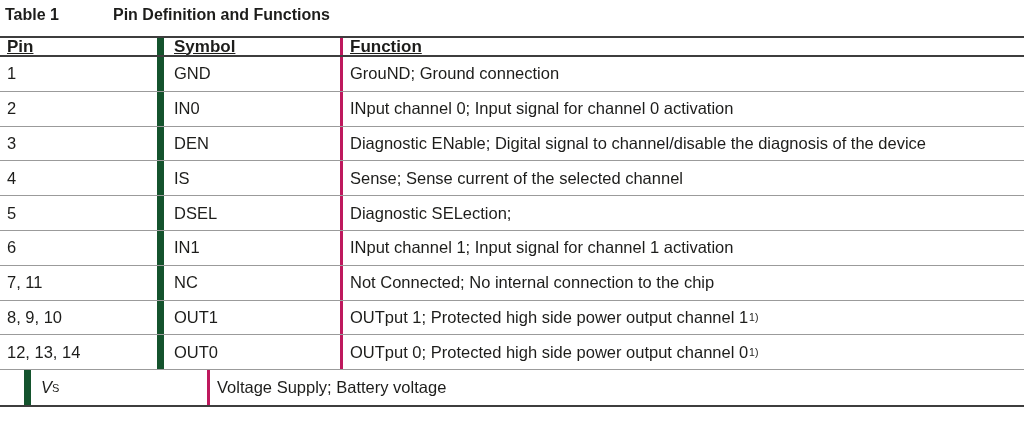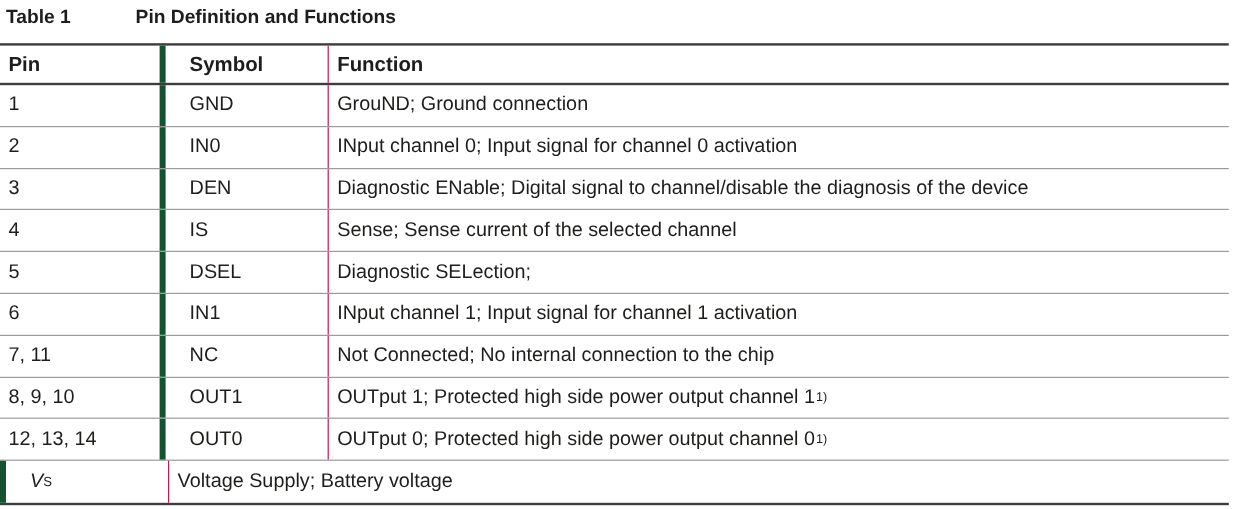--- a/index.html
+++ b/index.html
@@ -35,42 +35,43 @@
     border-top: 2px solid #3d3d3d;
     border-bottom: 2px solid #3d3d3d;
     box-sizing: border-box;
   }
   .row {
     display: flex;
     align-items: center;
     box-sizing: border-box;
   }
   .header-row {
-    height: 33px;
+    height: 19px;
     border-bottom: 2px solid #3d3d3d;
     font-weight: bold;
     font-size: 17px;
+    text-decoration: underline;
   }
   .body-row {
     height: 34.8px;
     border-bottom: 1px solid #9b9b9b;
     font-size: 16.5px;
   }
   .body-row:last-child { border-bottom: none; }
   .cell {
     box-sizing: border-box;
     align-self: stretch;
     display: flex;
     align-items: center;
     white-space: nowrap;
     overflow: hidden;
   }
   .c1 { width: 133px; padding-left: 7px; }
-  .c2 { width: 140px; padding-left: 20px; border-left: 5px solid #14532d; }
-  .c3 { flex: 1; padding-left: 7px; border-left: 1px solid #be185d; }
+  .c2 { width: 140px; padding-left: 10px; border-left: 7px solid #14532d; margin-left: 24px; }
+  .c3 { flex: 1; padding-left: 7px; border-left: 3px solid #be185d; margin-left: 43px; }
   .fn-bold { font-weight: normal; }
   .fn-rest { white-space: pre; }
   sup.fnote {
     font-size: 10.5px;
     line-height: 0;
     vertical-align: super;
     margin-left: 1px;
   }
   .sym-v { font-style: italic; }
   .sym-sub {

